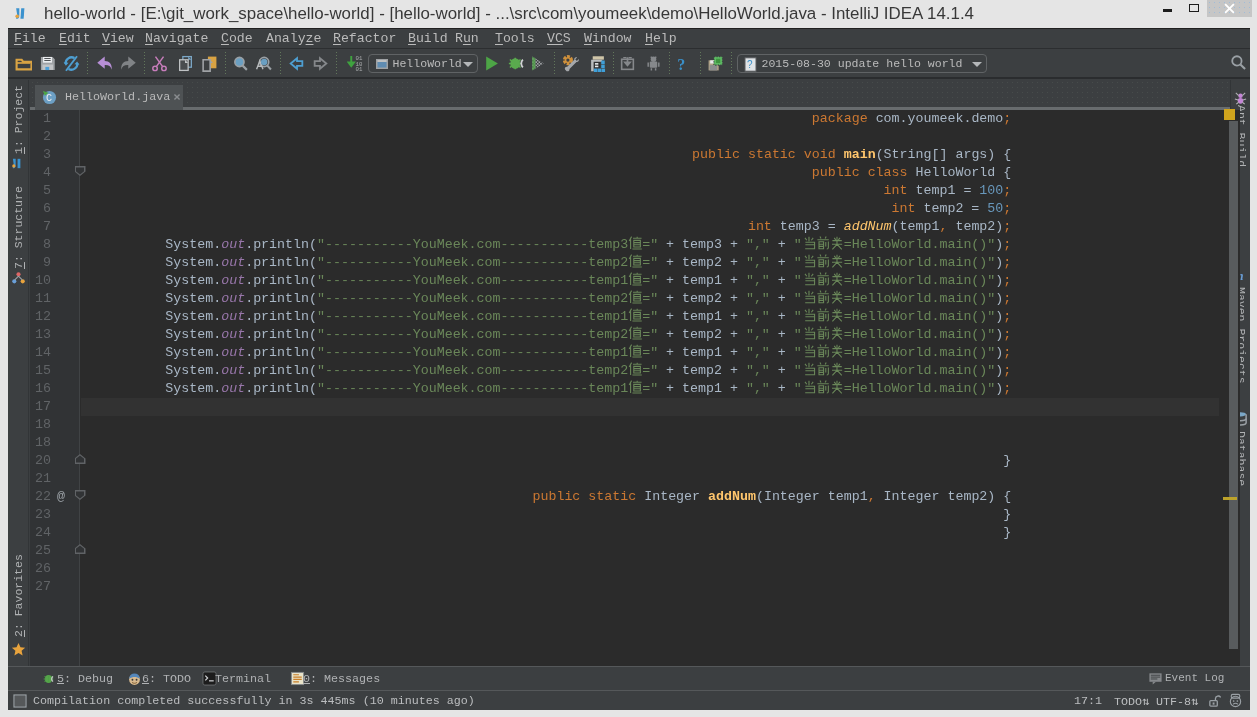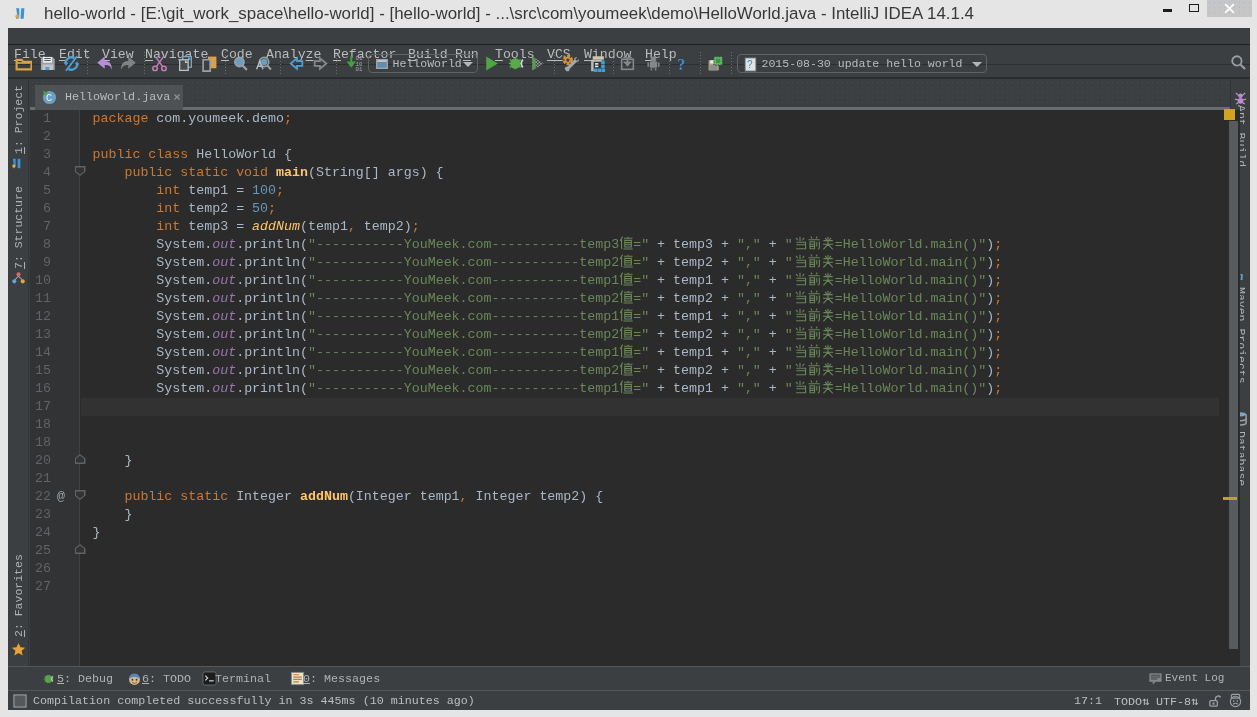--- a/index.html
+++ b/index.html
@@ -14,21 +14,21 @@
 #wmin { position:absolute; left:1163px; top:9px; width:8.5px; height:2.6px; background:#1c1c1c; }
 #wmax { position:absolute; left:1189px; top:3.5px; width:10px; height:8px; border:1.8px solid #1c1c1c; }
 #wclose { position:absolute; left:1206.5px; top:0; width:45px; height:16.5px; background:#c6c6c6;
   background-image: radial-gradient(circle, rgba(150,185,220,.8) 0.8px, transparent 1px); background-size:5px 5px; }
 #wclose svg { position:absolute; left:17px; top:2.5px; }
 
 
 #app { left:8px; top:28px; width:1242px; height:682px; background:#3c3f41; }
 
 
-#menu { position:absolute; left:0; top:0; width:100%; height:21px; border-top:1px solid #202020; border-bottom:1px solid #2c2e30; font-size:13.2px; color:#bbbbbb;margin-top:16px; }
+#menu { position:absolute; left:0; top:0; width:100%; height:21px; border-top:1px solid #202020; border-bottom:1px solid #2c2e30; font-size:13.2px; color:#bbbbbb; }
 .mi { position:absolute; top:2px; }
 #menu u { text-decoration-thickness:1px; text-underline-offset:2px; }
 
 
 #tbar { position:absolute; left:0; top:21px; width:100%; height:30px; border-bottom:2px solid #2a2c2e; }
 .ti { position:absolute; top:6px; }
 .tsep { position:absolute; top:3px; width:1px; height:24px; background-image:repeating-linear-gradient(#6f8a64 0 1px, transparent 1px 3px); opacity:.75; }
 .combo { position:absolute; top:5px; height:19px; border:1px solid #606365; border-radius:4px; color:#bbbbbb; font-size:11.55px; line-height:17px; }
 .combo .arr { position:absolute; right:4.5px; top:6.5px; width:0; height:0; border-left:5px solid transparent; border-right:5px solid transparent; border-top:5.5px solid #b4b7b9; }
 #combo1 { left:359.5px; width:110.5px;padding-left:24px; }
@@ -51,21 +51,21 @@
 #tab1 .cic { position:absolute; left:7px; top:5px; }
 #tab1 .nm { position:absolute; left:30px; }
 #tab1 .x { position:absolute; left:136px; top:6px; }
 
 
 #editor { position:absolute; left:21.5px; top:82px; width:1200px; height:556px; background:#2b2b2b; }
 #gutter { position:absolute; left:0; top:0; width:50.5px; height:100%; background:#313335; border-right:1px solid #404345; }
 #caretline { position:absolute; left:51px; top:288px; width:1138px; height:18px; background:#323232; }
 .ln { height:18px; line-height:18px; text-align:right; color:#606366; font-size:13.3px; }
 #lnums { position:absolute; left:0; top:0; width:21.5px; }
-#code { position:absolute; left:63px; top:0; font-size:13.3px; color:#a9b7c6; }
+#code { position:absolute; left:72px; top:0; font-size:13.3px; color:#a9b7c6;text-align:right; }
 .cl { height:18px; line-height:18px; white-space:pre; }
 .k { color:#cc7832; } .t { color:#a9b7c6; } .s { color:#6a8759; } .n { color:#6897bb; }
 .m { color:#ffc66d; } .m i { font-style:italic; } .f { color:#9876aa; font-style:italic; }
 .hl { background:#52502f; padding:1.5px 3px; margin:-1.5px -3px; border-radius:1px; }
 .cjk { display:inline-block; width:13.97px; height:14px; vertical-align:-2px; }
 .fold { position:absolute; left:45px; width:11px; height:10px; }
 .fold .o { position:absolute; inset:0; background:#606366; }
 .fold .i { position:absolute; inset:1.4px; background:#313335; }
 .folddn .o,.folddn .i { clip-path:polygon(0 0,100% 0,100% 55%,50% 100%,0 55%); }
 .foldup .o,.foldup .i { clip-path:polygon(0 45%,50% 0,100% 45%,100% 100%,0 100%); }
@@ -384,22 +384,22 @@
         <div class="o"></div>
         <div class="i"></div>
       </div>
     <div class="fold foldup" style="top:434px">
         <div class="o"></div>
         <div class="i"></div>
       </div>
     <div id="code">
         <div class="cl"><span class="k">package </span><span class="t">com.youmeek.demo</span><span class="k">;</span></div>
 <div class="cl">&nbsp;</div>
+<div class="cl">    <span class="k">public static void </span><span class="m"><b>main</b></span><span class="t">(String[] args) {</span></div>
 <div class="cl"><span class="k">public class </span><span class="t">HelloWorld {</span></div>
-<div class="cl">    <span class="k">public static void </span><span class="m"><b>main</b></span><span class="t">(String[] args) {</span></div>
 <div class="cl">        <span class="k">int </span><span class="t">temp1 = </span><span class="n">100</span><span class="k">;</span></div>
 <div class="cl">        <span class="k">int </span><span class="t">temp2 = </span><span class="n">50</span><span class="k">;</span></div>
 <div class="cl">        <span class="k">int </span><span class="t">temp3 = </span><span class="m"><i>addNum</i></span><span class="t">(temp1</span><span class="k">,</span><span class="t"> temp2)</span><span class="k">;</span></div>
 <div class="cl">        <span class="t">System.</span><span class="f">out</span><span class="t">.println(</span><span class="s">"-----------YouMeek.com-----------temp3</span><svg class="cjk" viewBox="0 0 14 14">
             <use href="#zhi"></use>
           </svg><span class="s">="</span><span class="t"> + temp3 + </span><span class="s">","</span><span class="t"> + </span><span class="s">"</span><svg class="cjk" viewBox="0 0 14 14">
             <use href="#dang"></use>
           </svg><svg class="cjk" viewBox="0 0 14 14">
             <use href="#qian"></use>
           </svg><svg class="cjk" viewBox="0 0 14 14">

